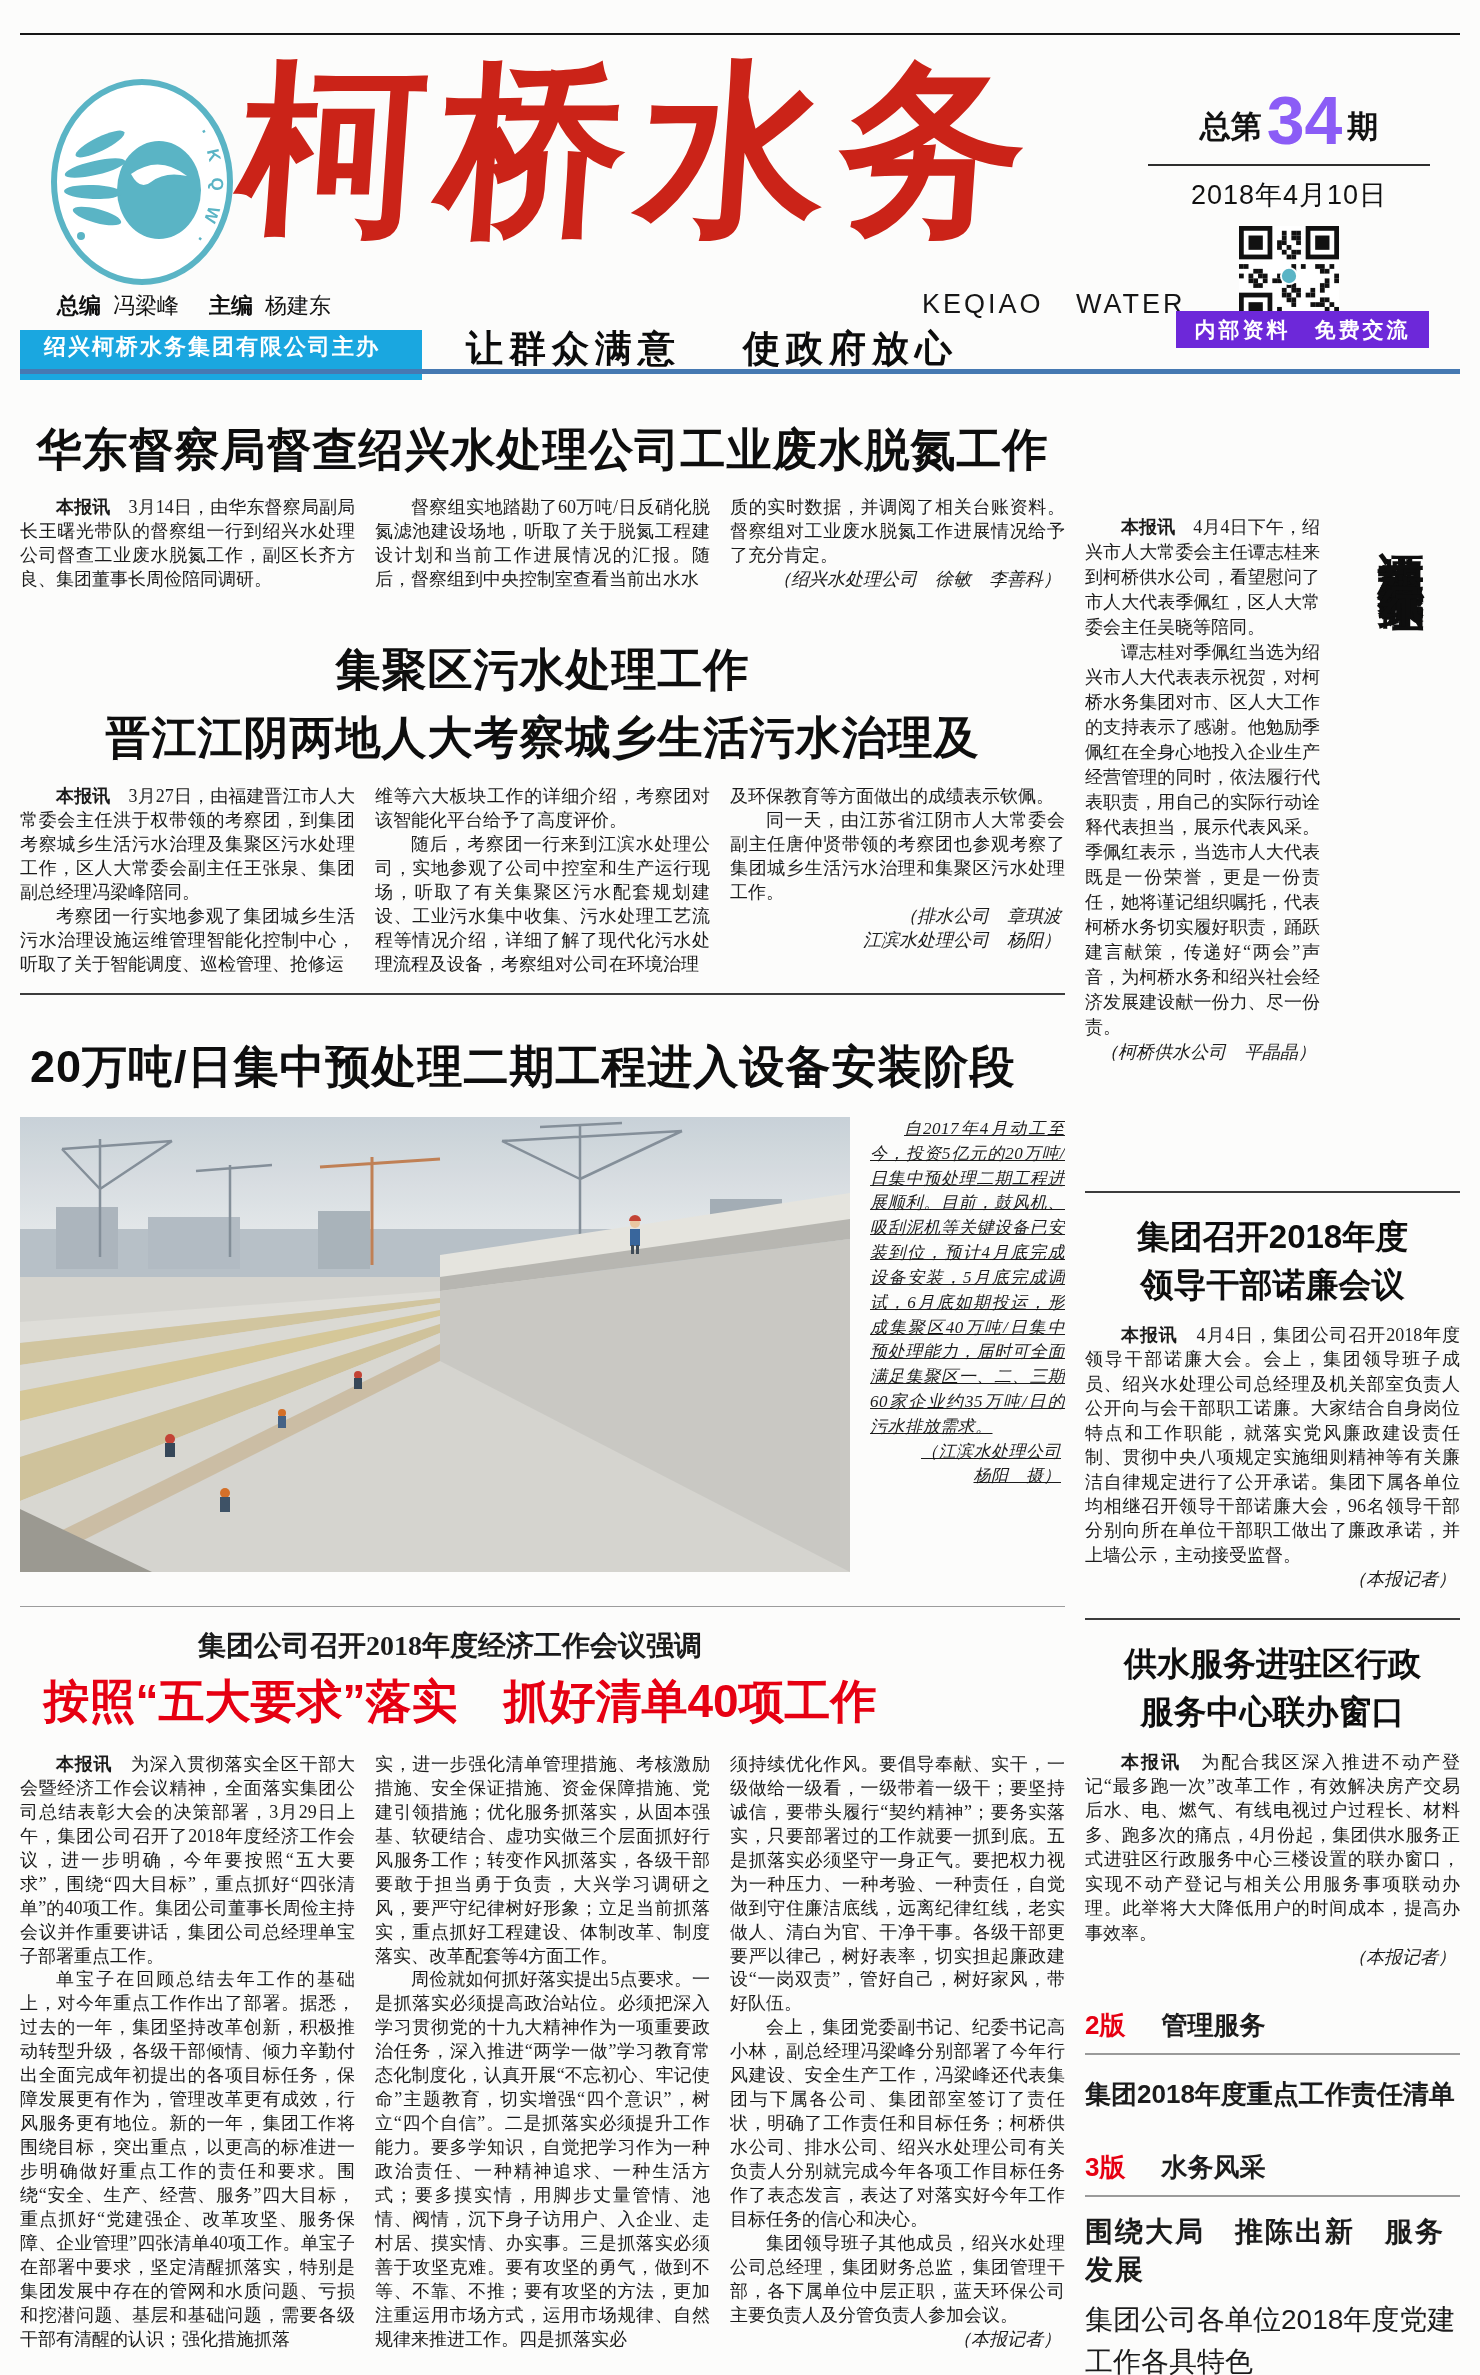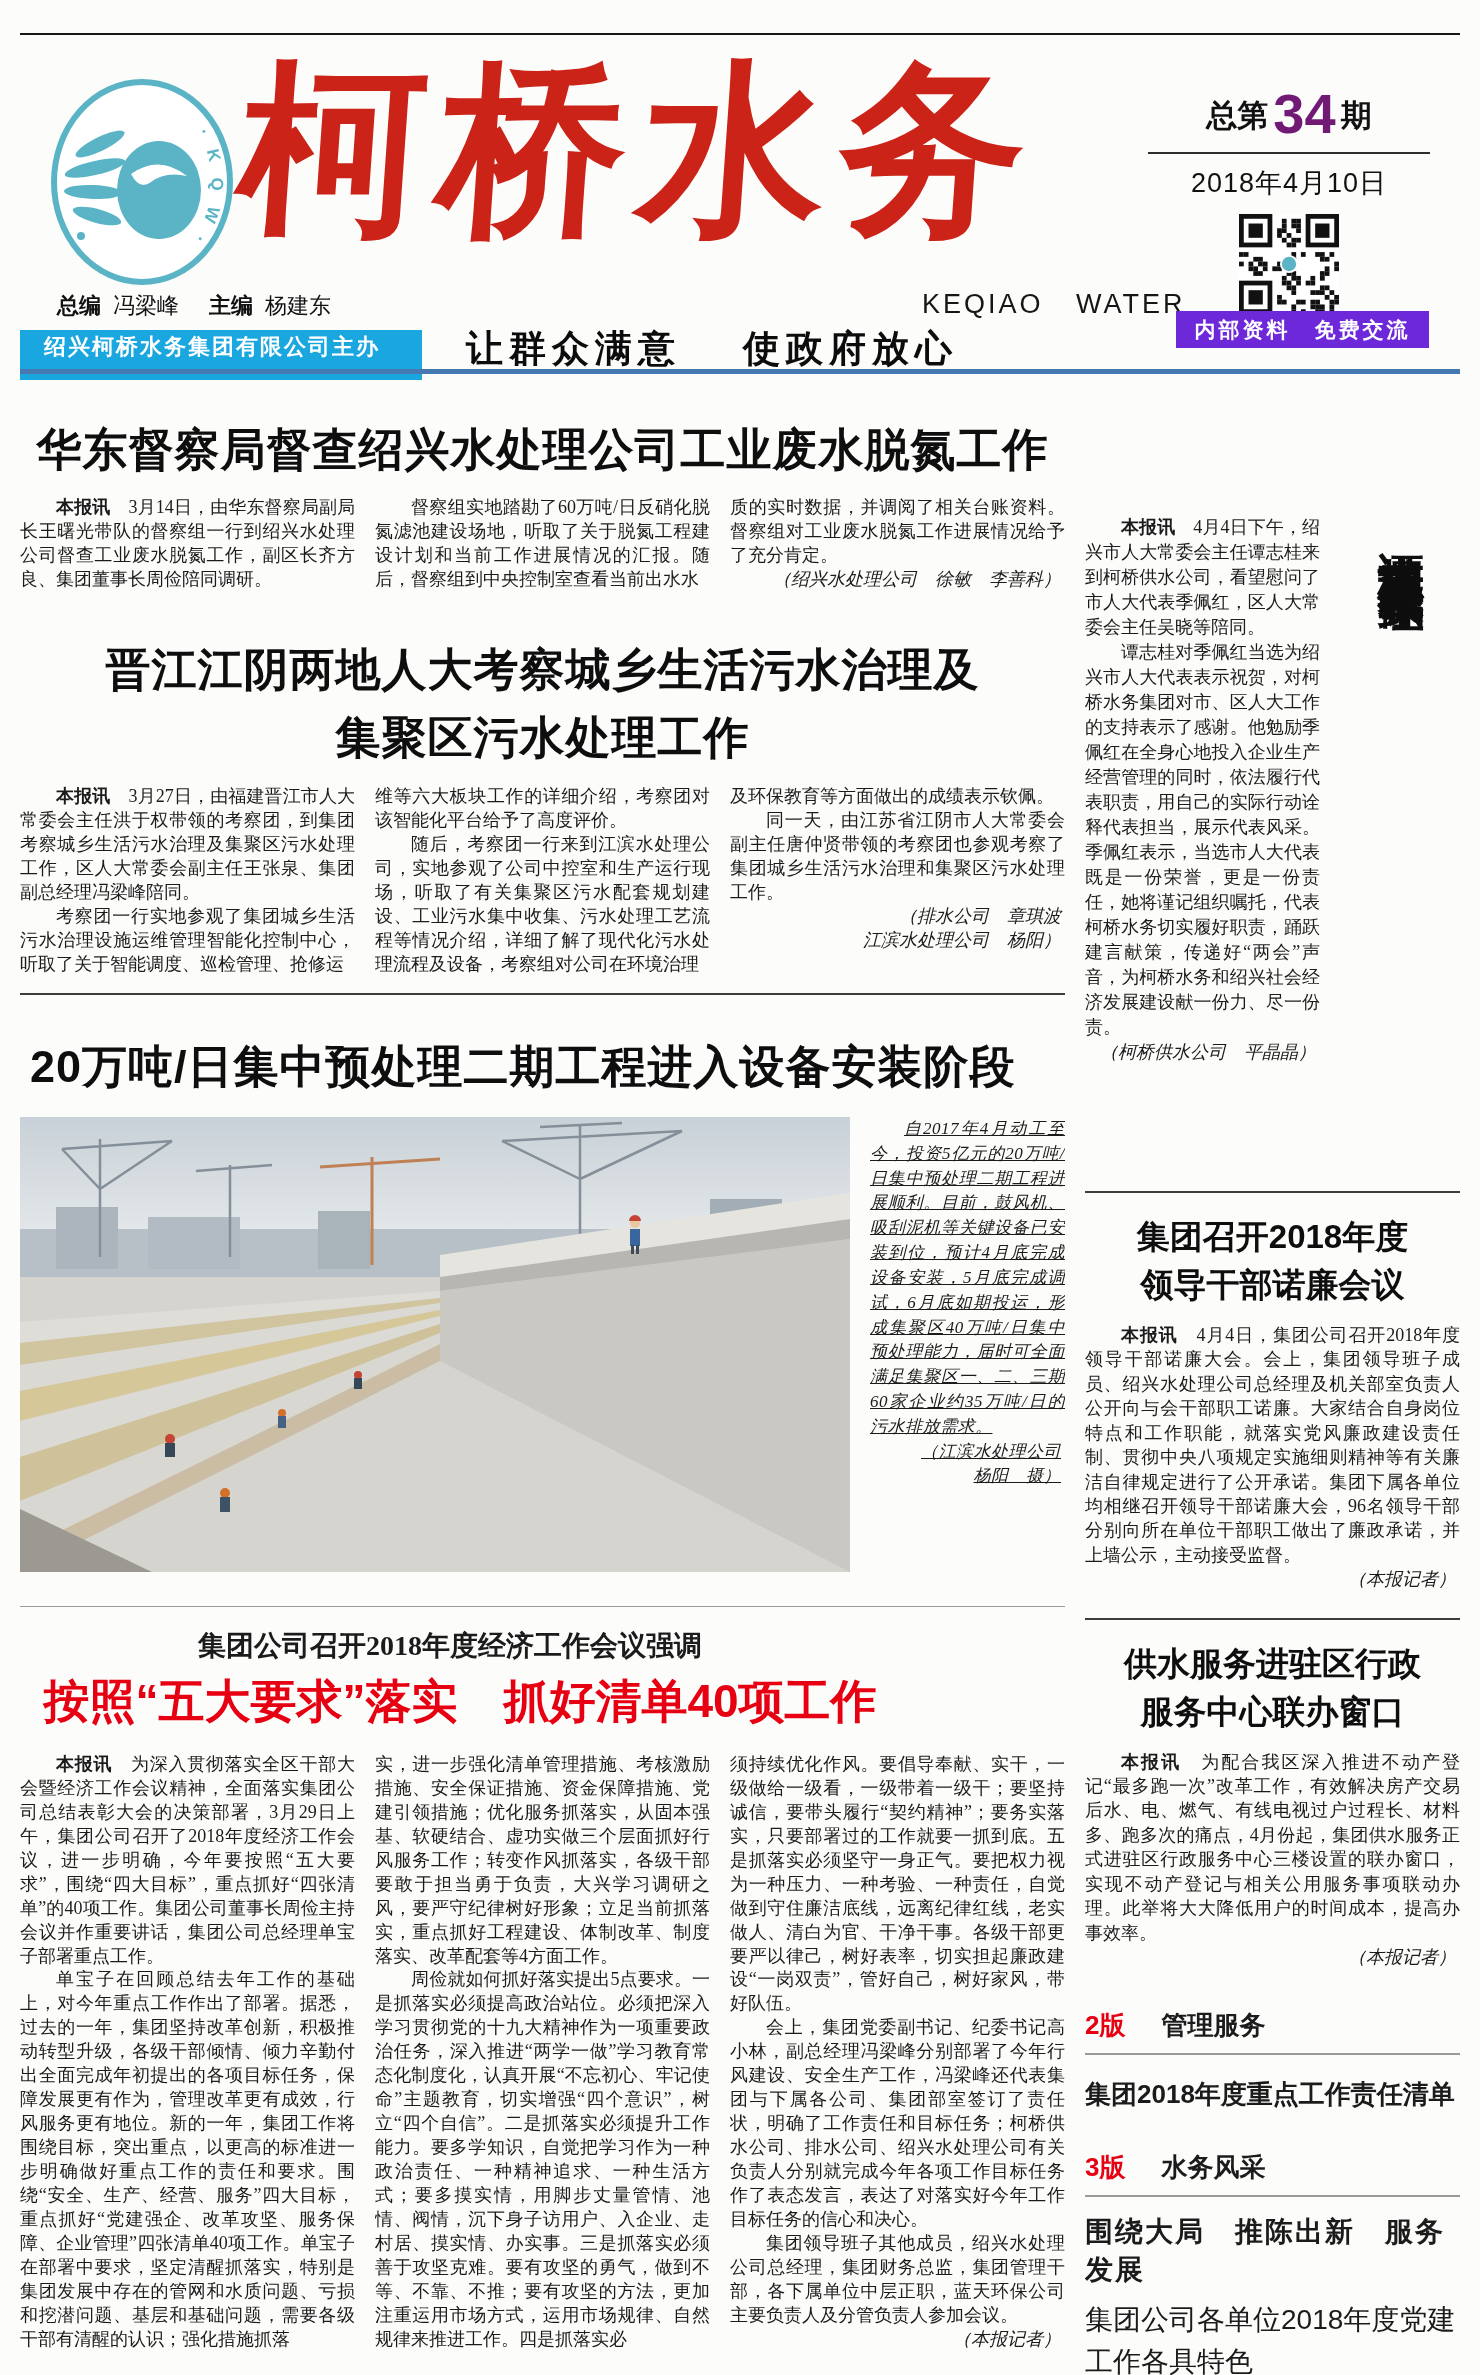--- a/index.html
+++ b/index.html
@@ -9,21 +9,21 @@
 
   
   .top-rule{position:absolute;left:20px;top:33px;width:1440px;height:2px;background:#161616;}
   .logo{position:absolute;left:46px;top:76px;width:192px;height:212px;}
   .paper-title{position:absolute;left:240px;top:42px;margin:0;white-space:nowrap;
        font-family:"DejaVu Serif","Liberation Serif",serif;font-weight:900;font-size:186px;line-height:1.15;
        color:#cb2318;letter-spacing:14px;transform:skewX(-4deg);}
   .issue-box{position:absolute;left:1138px;top:86px;width:302px;text-align:center;
        font-family:"Liberation Sans","DejaVu Sans",sans-serif;}
   .issue-line{font-size:31px;font-weight:700;color:#111;}
-  .issue-num{font-size:56px;color:#701a75;font-weight:700;line-height:1;vertical-align:-7px;margin:0 5px;}
+  .issue-num{font-size:68px;color:#8b5cf6;font-weight:700;line-height:1;vertical-align:-7px;margin:0 5px;}
   .issue-rule{height:2px;background:#2e2e2e;margin:10px 10px 0;}
   .issue-date{margin-top:11px;font-size:27px;letter-spacing:1px;color:#111;}
   .qr{width:100px;height:100px;margin:13px auto 0;position:relative;}
   .staff{position:absolute;left:57px;top:291px;font-family:"Liberation Sans","DejaVu Sans",sans-serif;
        font-size:22px;color:#111;white-space:nowrap;}
   .staff b{font-weight:700;margin-right:12px;}
   .staff .nm{margin-right:30px;font-weight:400;}
   .title-en{position:absolute;left:922px;top:289px;font-family:"Liberation Sans","DejaVu Sans",sans-serif;
        font-size:27px;font-weight:500;letter-spacing:3px;word-spacing:22px;color:#161616;}
   .badge{position:absolute;left:1176px;top:311px;width:253px;height:37px;color:#fff;
@@ -254,22 +254,22 @@
           </div>
         <div class="col">
             <p class="para cont">质的实时数据，并调阅了相关台账资料。督察组对工业废水脱氮工作进展情况给予了充分肯定。</p>
             <p class="para byline">（绍兴水处理公司　徐敏　李善科）</p>
           </div>
       </div>
     </section>
 
     <section>
       <h2 class="hl hl-a2">
+          <span>集聚区污水处理工作</span>
           <span>晋江江阴两地人大考察城乡生活污水治理及</span>
-          <span>集聚区污水处理工作</span>
         </h2>
       <div class="body-main h-a2">
         <div class="col">
             <p class="para"><strong class="lead">本报讯</strong>　3月27日，由福建晋江市人大常委会主任洪于权带领的考察团，到集团考察城乡生活污水治理及集聚区污水处理工作，区人大常委会副主任王张泉、集团副总经理冯梁峰陪同。</p>
             <p class="para">考察团一行实地参观了集团城乡生活污水治理设施运维管理智能化控制中心，听取了关于智能调度、巡检管理、抢修运</p>
           </div>
         <div class="col">
             <p class="para cont">维等六大板块工作的详细介绍，考察团对该智能化平台给予了高度评价。</p>
             <p class="para">随后，考察团一行来到江滨水处理公司，实地参观了公司中控室和生产运行现场，听取了有关集聚区污水配套规划建设、工业污水集中收集、污水处理工艺流程等情况介绍，详细了解了现代化污水处理流程及设备，考察组对公司在环境治理</p>
           </div>

